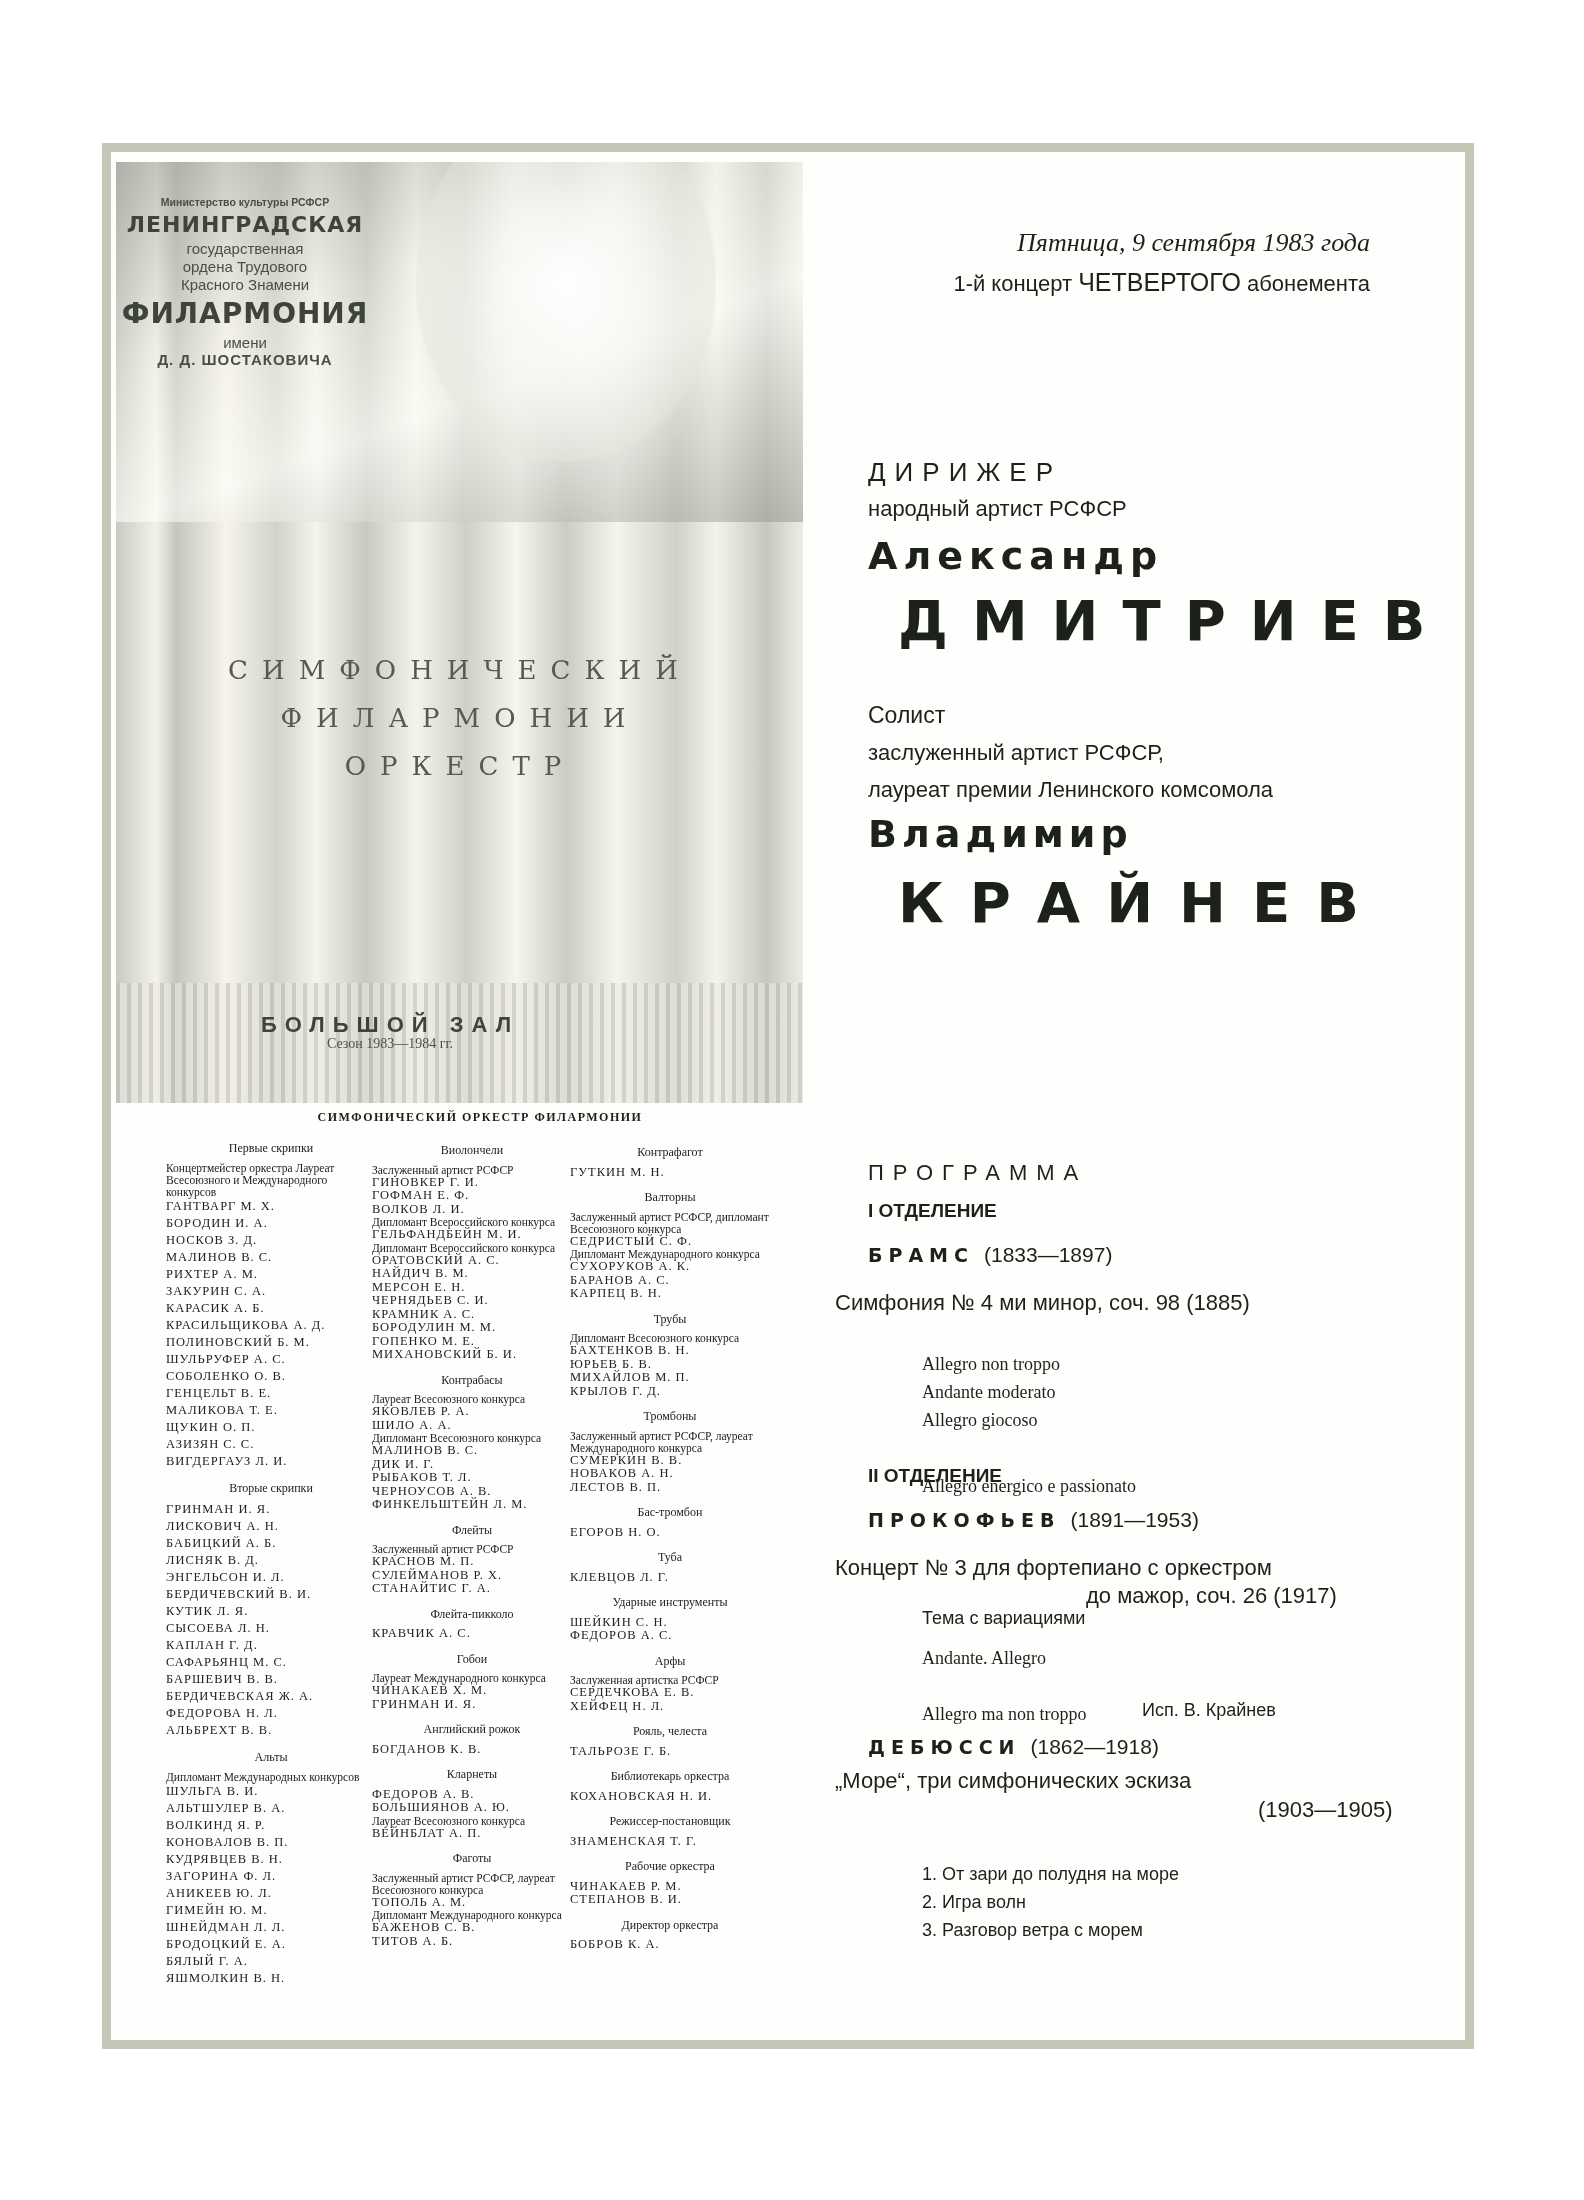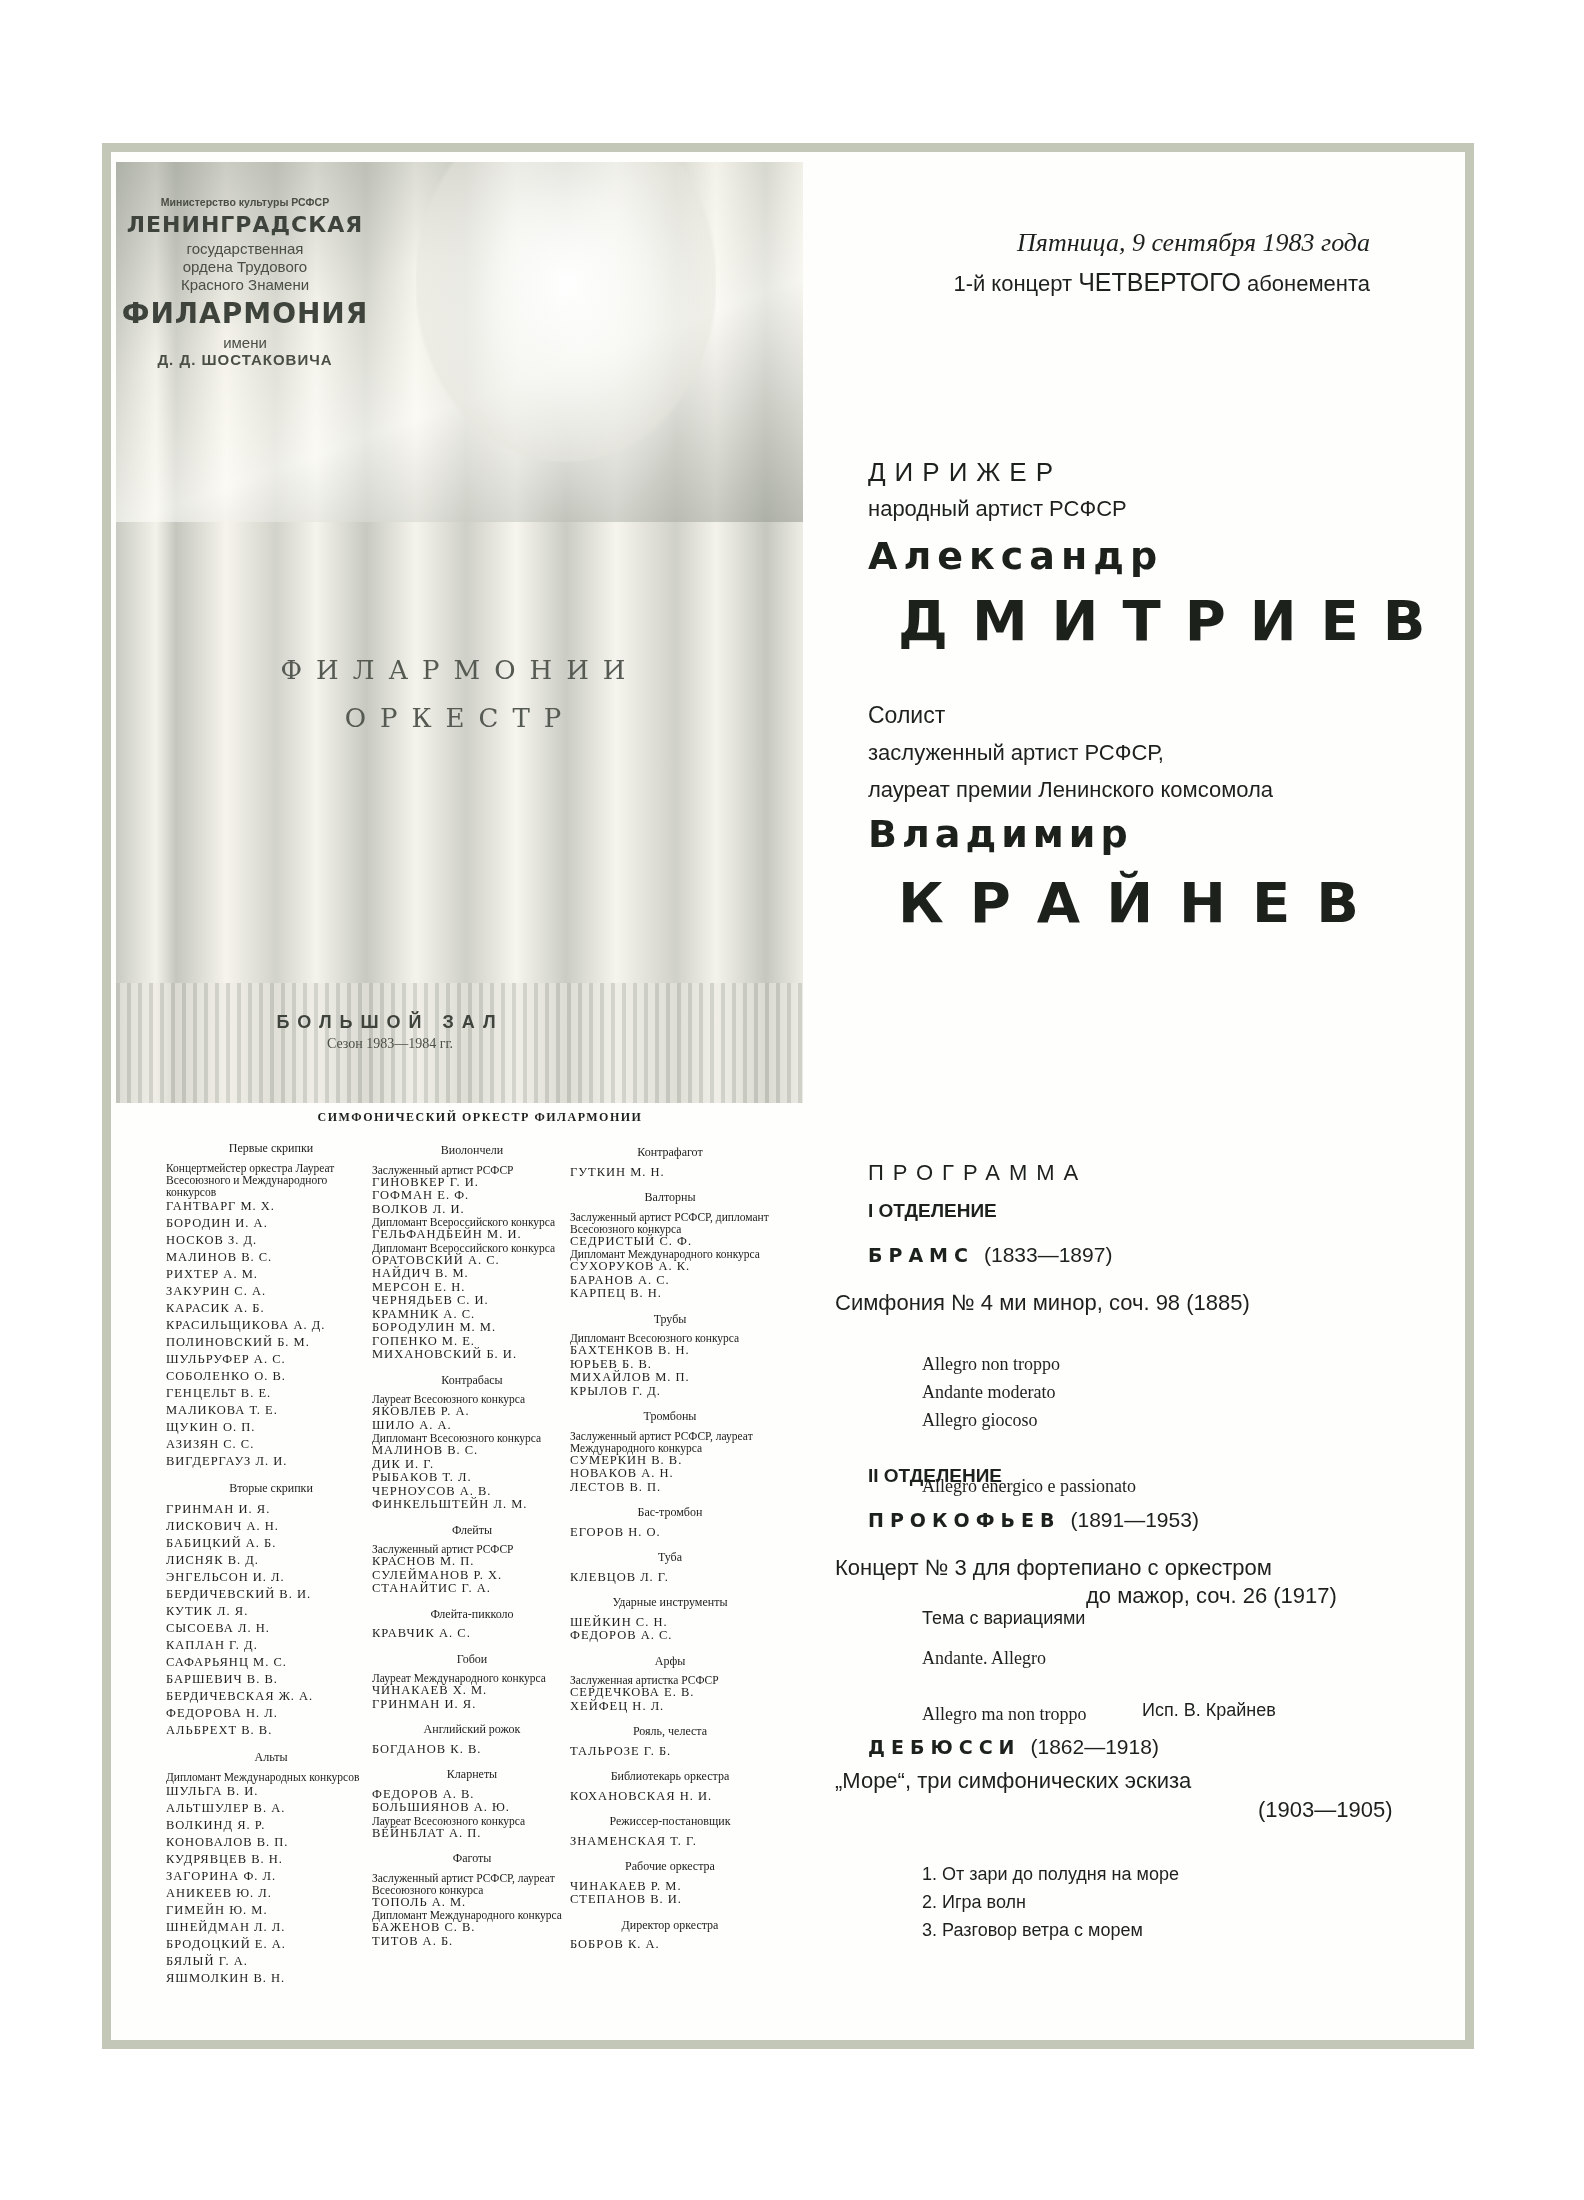--- a/index.html
+++ b/index.html
@@ -17,21 +17,21 @@
   .photo .chand { position:absolute; left:300px; top:0; width:300px; height:300px; border-radius:0 0 150px 150px;
     background: radial-gradient(ellipse at 50% 40%, rgba(255,255,255,0.95), rgba(230,230,222,0.5) 70%, rgba(0,0,0,0) 72%); }
   .cover-text { position:absolute; text-align:center; color:#4a4f46; }
   .ministry { left:115px; top:196px; width:260px; font-size:10.5px; font-weight:bold; }
   .leningrad { left:115px; top:212px; width:260px; font-size:22px; font-weight:bold; letter-spacing:1px; font-family:"DejaVu Sans", sans-serif; color:#3e443c; }
   .gos { left:115px; top:240px; width:260px; font-size:15px; line-height:18px; }
   .filarm { left:115px; top:297px; width:260px; font-size:28px; font-weight:bold; letter-spacing:1px; font-family:"DejaVu Sans", sans-serif; color:#3e443c; }
   .imeni { left:115px; top:334px; width:260px; font-size:15px; }
   .shost { left:115px; top:351px; width:260px; font-size:15px; font-weight:bold; letter-spacing:1px;text-align:center; }
   .sym-title { left:200px; top:646px; width:520px; font-family:"DejaVu Serif", serif; font-size:26px; letter-spacing:14px; line-height:48px; color:#555a52; }
-  .hall { left:260px; top:1012px; width:260px; font-size:18px; font-weight:bold; letter-spacing:8px; color:#3e443c; }
+  .hall { left:260px; top:1012px; width:260px; font-size:22px; font-weight:bold; letter-spacing:8px; color:#3e443c; }
   .season { left:260px; top:1036px; width:260px; font-family:"Liberation Serif", serif; font-size:14px; }
 
   .right { position:absolute; left:868px; width:600px; text-align:left; }
   .date { position:absolute; left:880px; top:228px; width:490px; text-align:right; font-family:"Liberation Serif", serif; font-style:italic; font-size:26px; }
   .subscr { position:absolute; left:830px; top:268px; width:540px; text-align:right; font-size:22px; }
   .subscr .big { font-size:25px; }
   .cond-label { top:457px; font-size:26px; letter-spacing:9px; }
   .cond-title { top:496px; font-size:22px; }
   .first-name { top:534px; font-size:38px; font-weight:bold; letter-spacing:6px; font-family:"DejaVu Sans", sans-serif; }
   .last-name { top:588px; font-size:56px; font-weight:bold; letter-spacing:24px; font-family:"DejaVu Sans", sans-serif; padding-left:30px; }
@@ -74,20 +74,21 @@
 <div class="cover-text leningrad">ЛЕНИНГРАДСКАЯ</div>
 <div class="cover-text gos">
   <div>государственная</div>
   <div>ордена Трудового</div>
   <div>Красного Знамени</div>
 </div>
 <div class="cover-text filarm">ФИЛАРМОНИЯ</div>
 <div class="cover-text imeni">имени</div>
 <div class="cover-text shost">Д. Д. ШОСТАКОВИЧА</div>
 <div class="cover-text sym-title">
+  <div>СИМФОНИЧЕСКИЙ</div>
   <div>ФИЛАРМОНИИ</div>
   <div>ОРКЕСТР</div>
 </div>
 <div class="cover-text hall">БОЛЬШОЙ ЗАЛ</div>
 <div class="cover-text season">Сезон 1983—1984 гг.</div>
 
 <div class="date">Пятница, 9 сентября 1983 года</div>
 <div class="subscr">
   <span>1-й концерт</span>
   <span class="big">ЧЕТВЕРТОГО</span>

